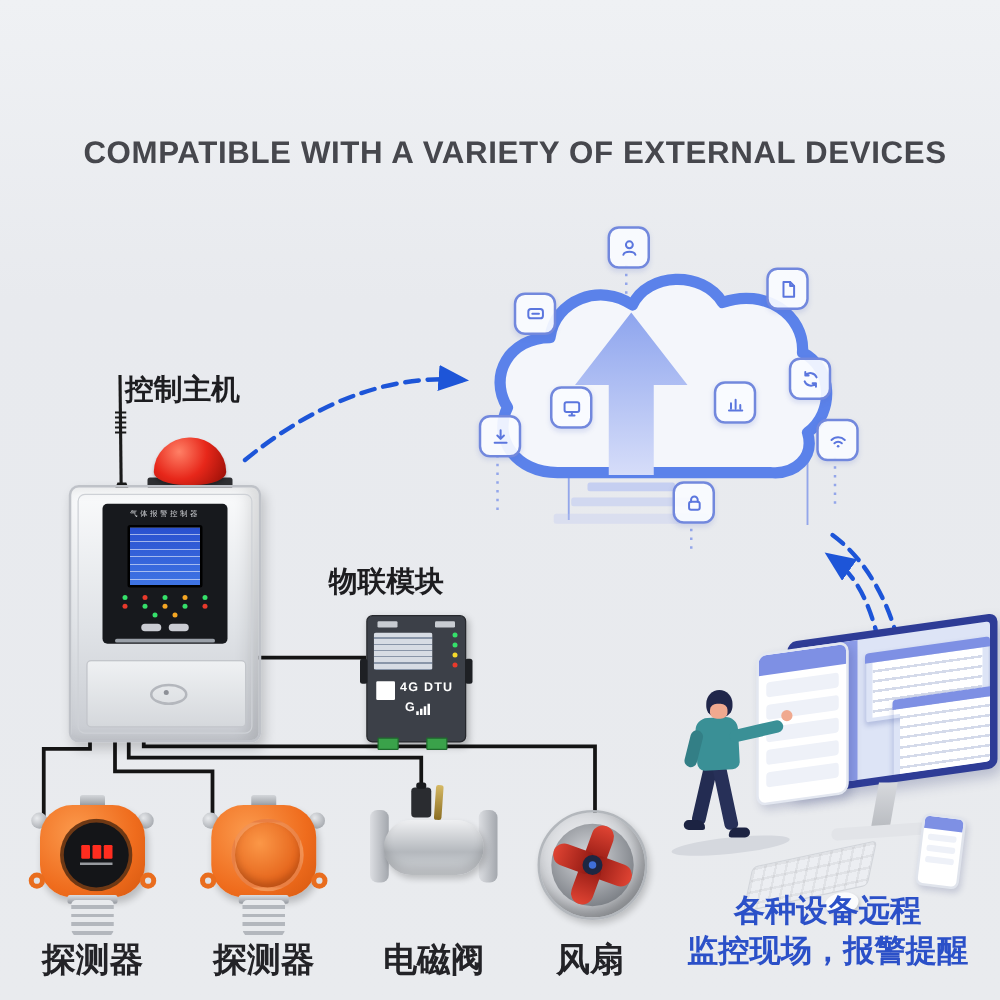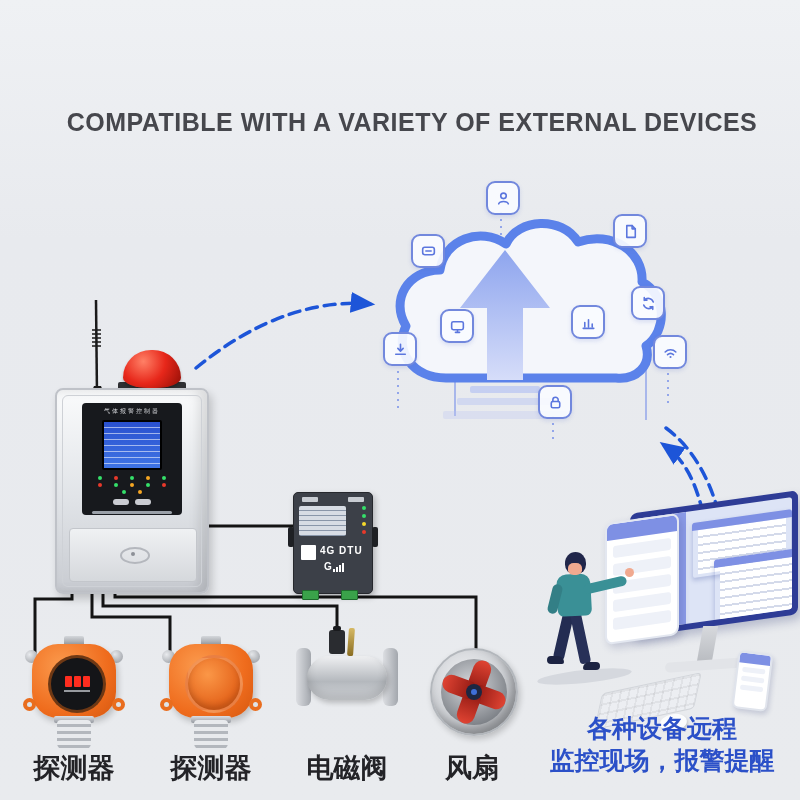--- a/index.html
+++ b/index.html
@@ -256,20 +256,21 @@
       </svg>
     </div>
   <div class="chip" style="left:538px;top:385px">
     <svg viewBox="0 0 16 16">
         <rect x="4" y="7" width="8" height="6" rx="1.5"></rect>
         <path d="M5.5 7V5.5a2.5 2.5 0 0 1 5 0V7"></path>
       </svg>
     </div>
 
 
+  <div class="black-label" style="left:100px;top:296px">控制主机</div>
   <div class="beacon-base"></div>
   <div class="beacon-dome"></div>
   <div class="host">
     <div class="inner"></div>
     <div class="panel">
       <div class="panel-title">气体报警控制器</div>
       <div class="lcd"></div>
       <div class="leds">
         <i class="led"></i>
           <i class="led"></i>
@@ -288,20 +289,21 @@
           <span class="pillbtn"></span>
           <span class="pillbtn"></span>
         </div>
       <div class="companybar"></div>
     </div>
     <div class="door">
       <div class="emblem"></div>
     </div>
   </div>
 
+  <div class="black-label" style="left:263px;top:450px">物联模块</div>
   <div class="dtu">
     <span class="ear l"></span>
     <span class="ear r"></span>
     <span class="topchip" style="left:8px"></span>
     <span class="topchip" style="right:8px"></span>
     <div class="spec"></div>
     <div class="ledcol">
       <i style="background:#35e06a"></i>
         <i style="background:#35e06a"></i>
         <i style="background:#f5d92b"></i>

